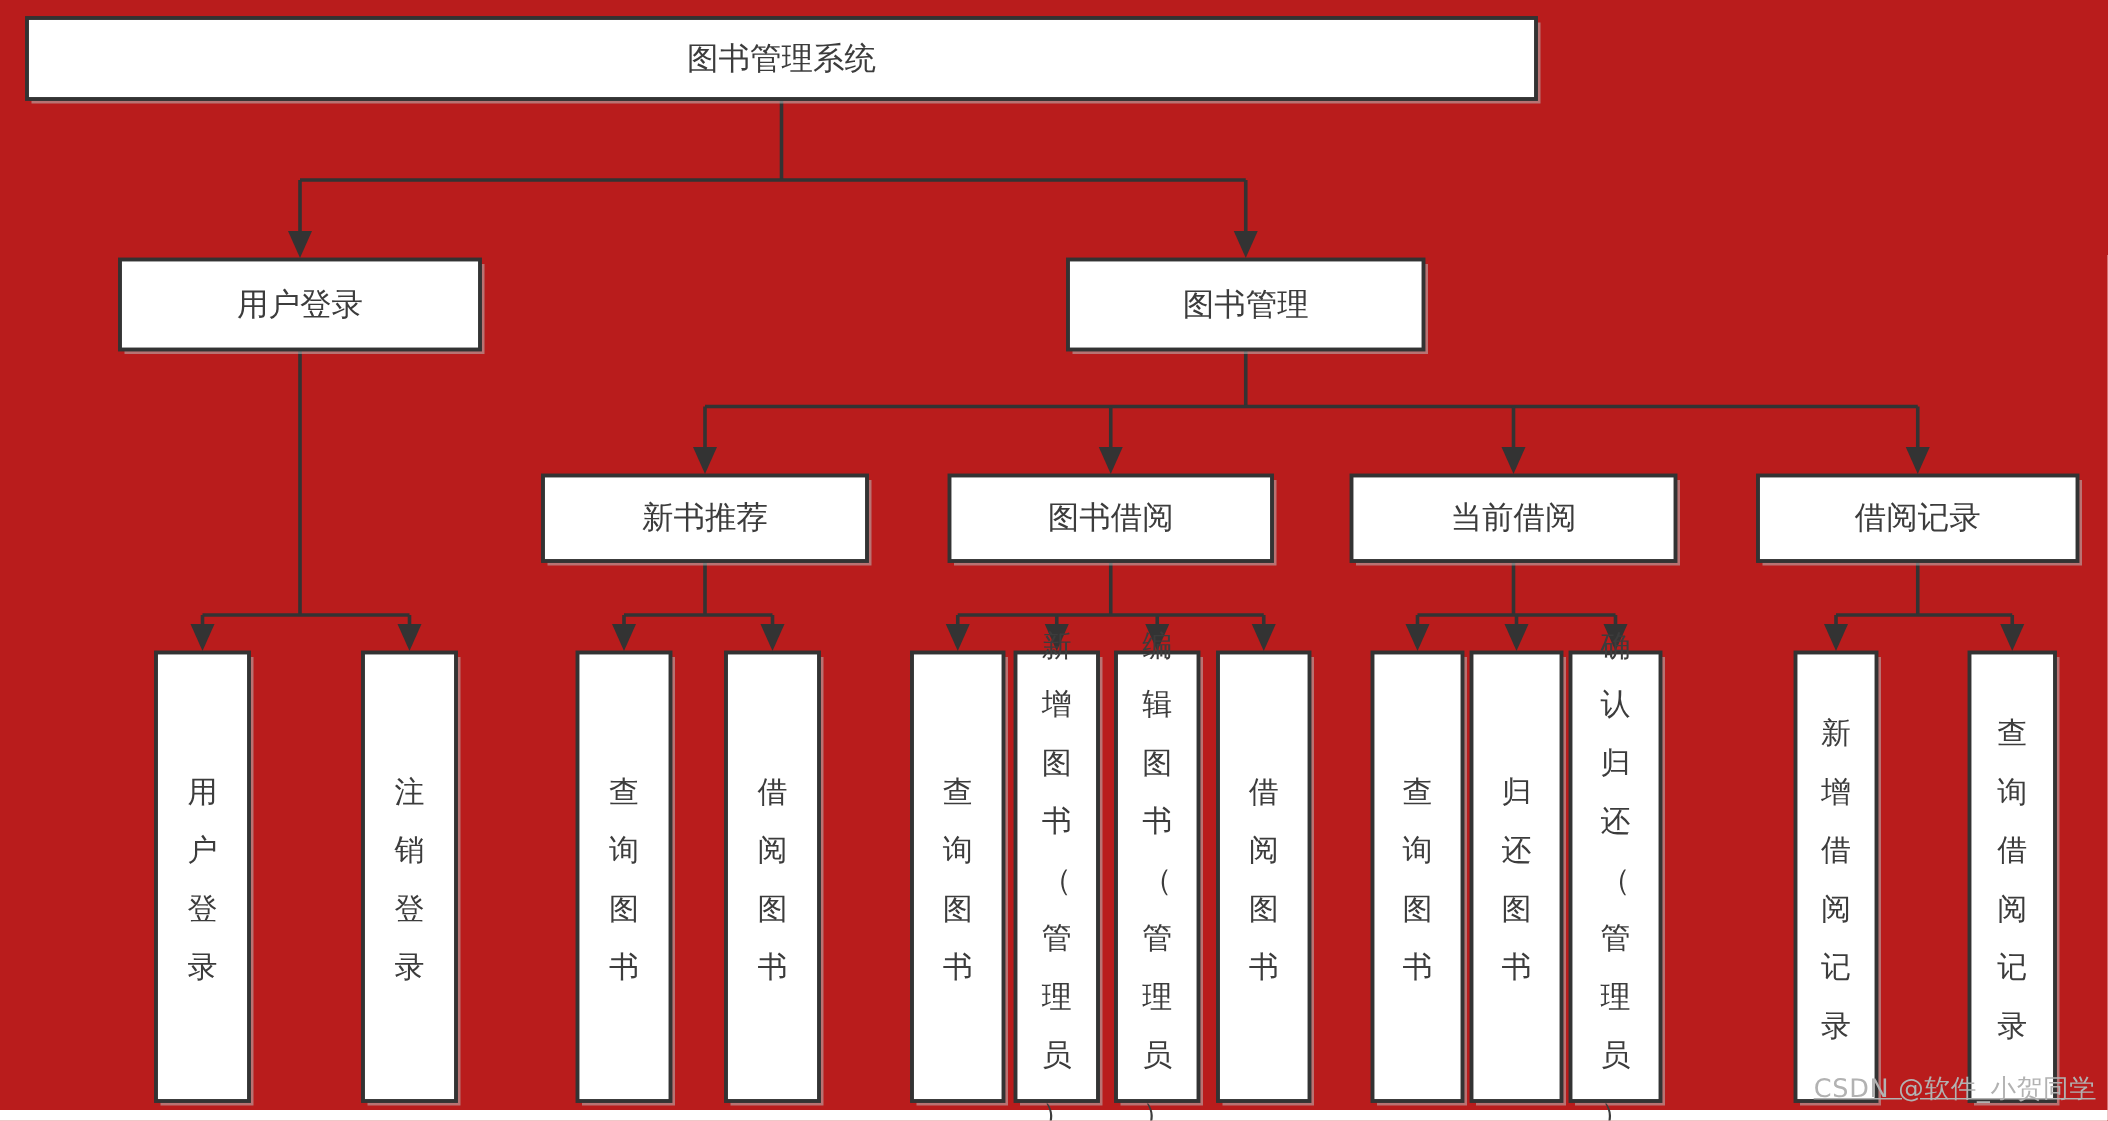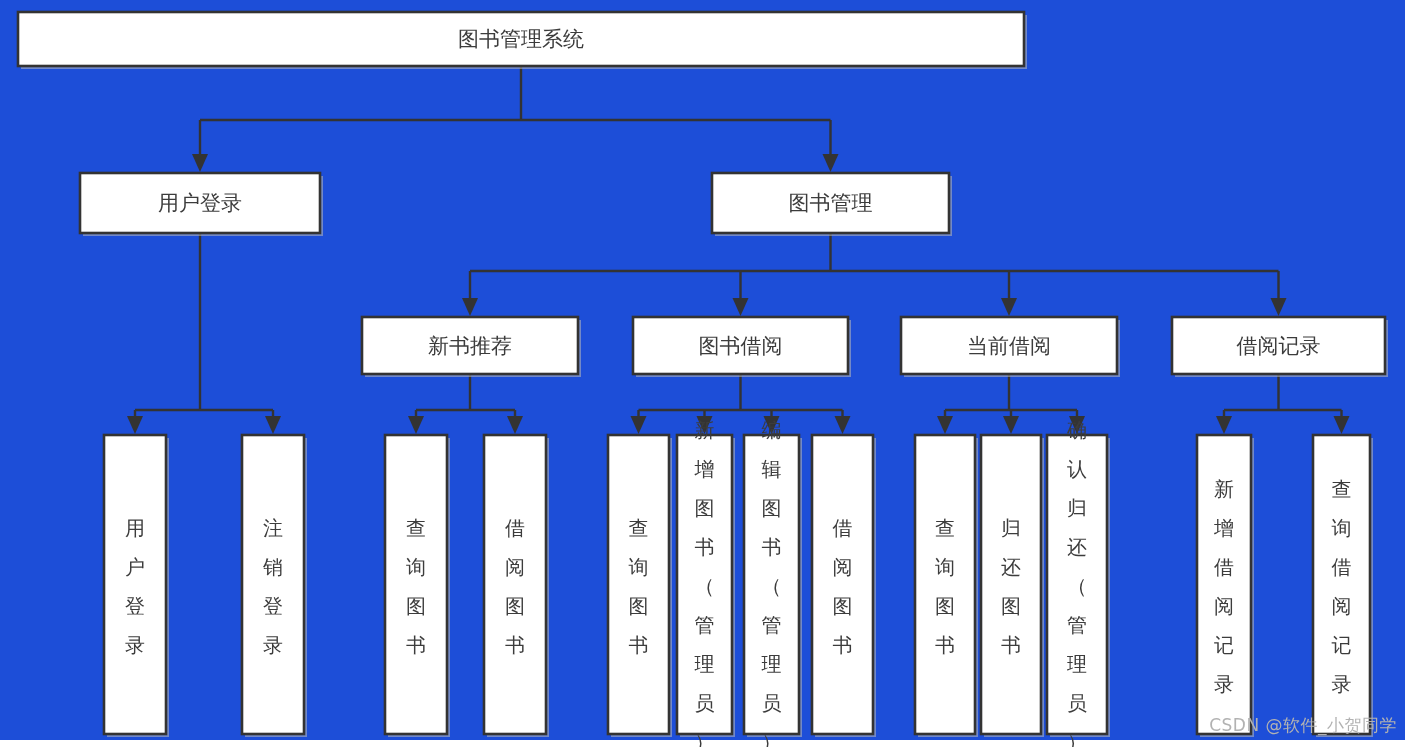--- a/index.html
+++ b/index.html
@@ -10,21 +10,21 @@
   body {
     width: 1405px;
     height: 747px;
     overflow: hidden;
     font-family: "DejaVu Sans", "Liberation Sans", sans-serif;
   }
   #diagram-root {
     position: relative;
     width: 1405px;
     height: 740px;
-    background: #1d4ed8;
+    background: #b91c1c;
   }
   svg#tree-svg {
     position: absolute;
     left: 0;
     top: 0;
     width: 1405px;
     height: 747px;
     display: block;
   }
   .node-box {
@@ -61,20 +61,21 @@
   .watermark {
     position: absolute;
     right: 8px;
     bottom: 3px;
     color: #b2b2b2;
     font-size: 17px;
     font-family: "DejaVu Sans", "Liberation Sans", sans-serif;
     letter-spacing: 0.5px;
     white-space: nowrap;
     user-select: none;
+    text-decoration: underline;
   }
 </style>
 </head>
 <body>
 
 <div id="diagram-root">
 
   <svg id="tree-svg" viewBox="0 0 1405 747">
     <g id="connectors-layer">
         <line x1="521" y1="66" x2="521" y2="120" class="connector"></line>

